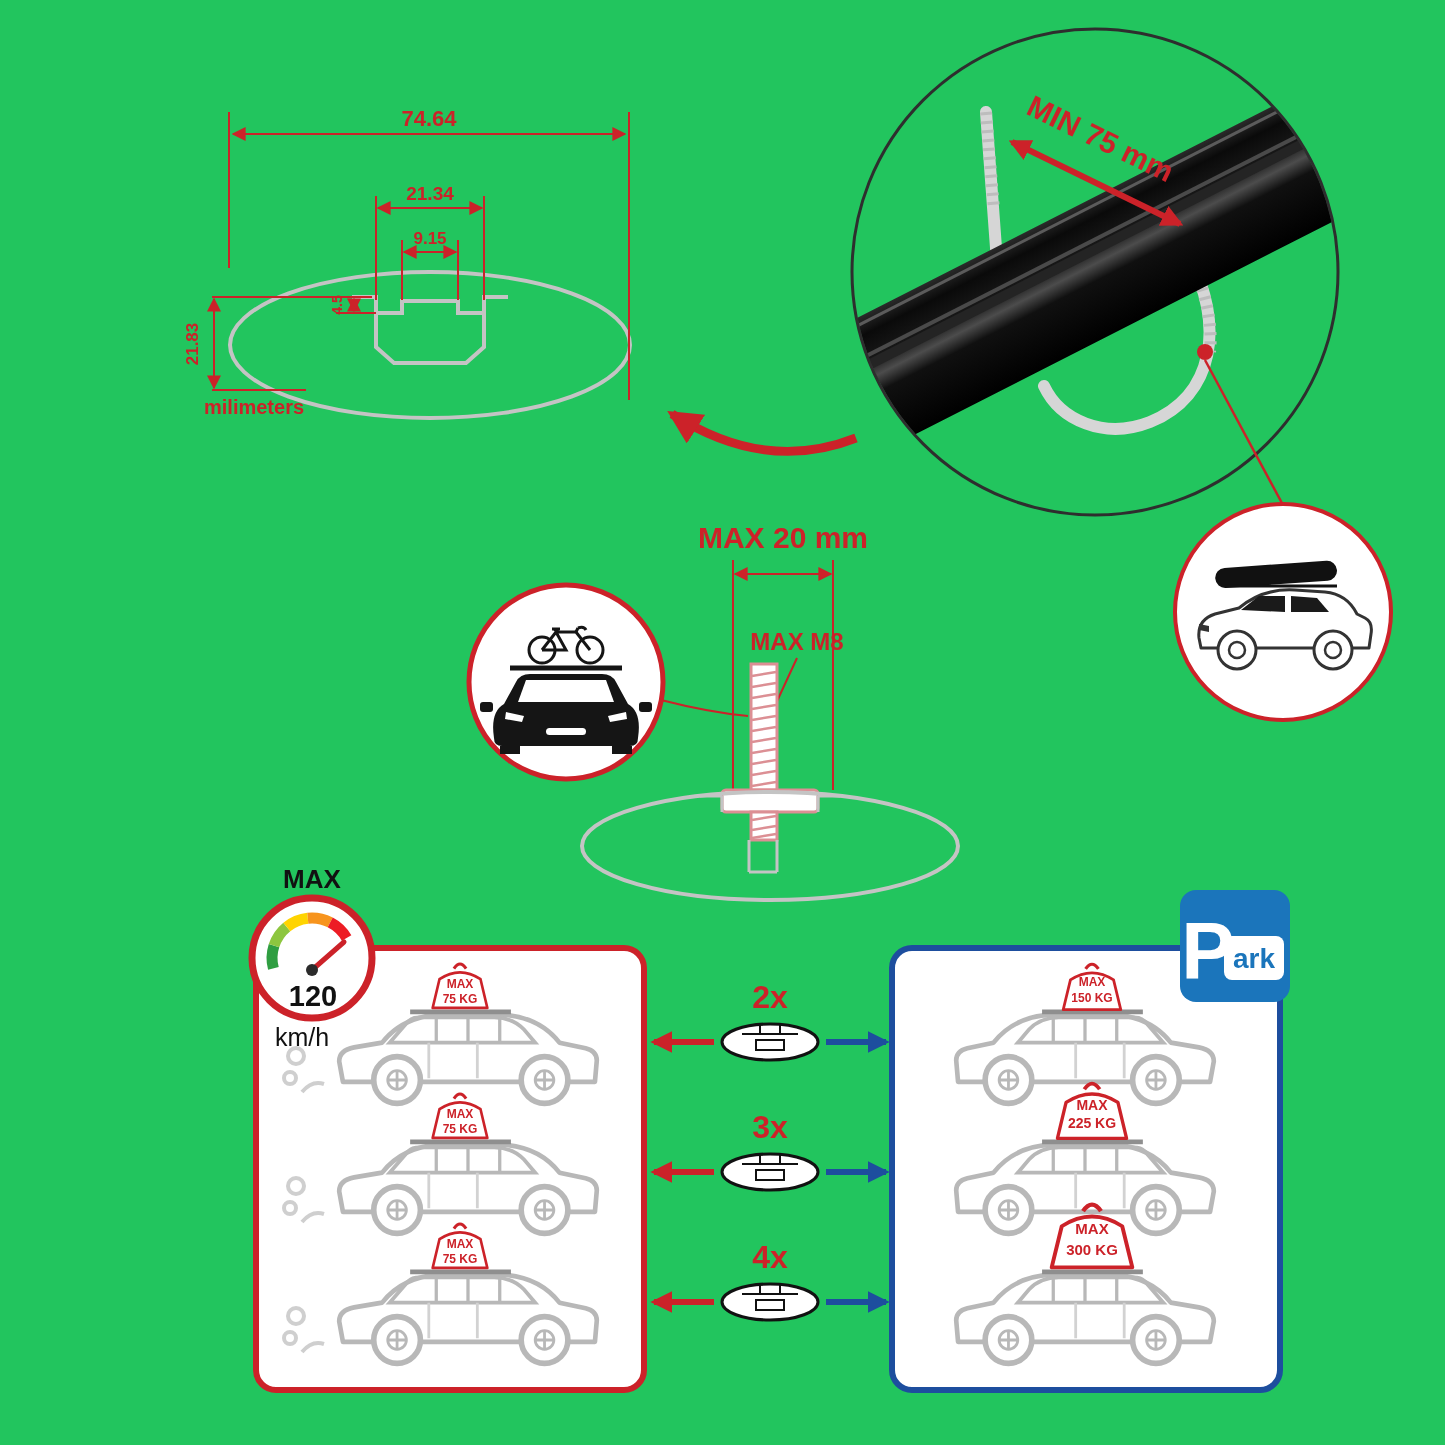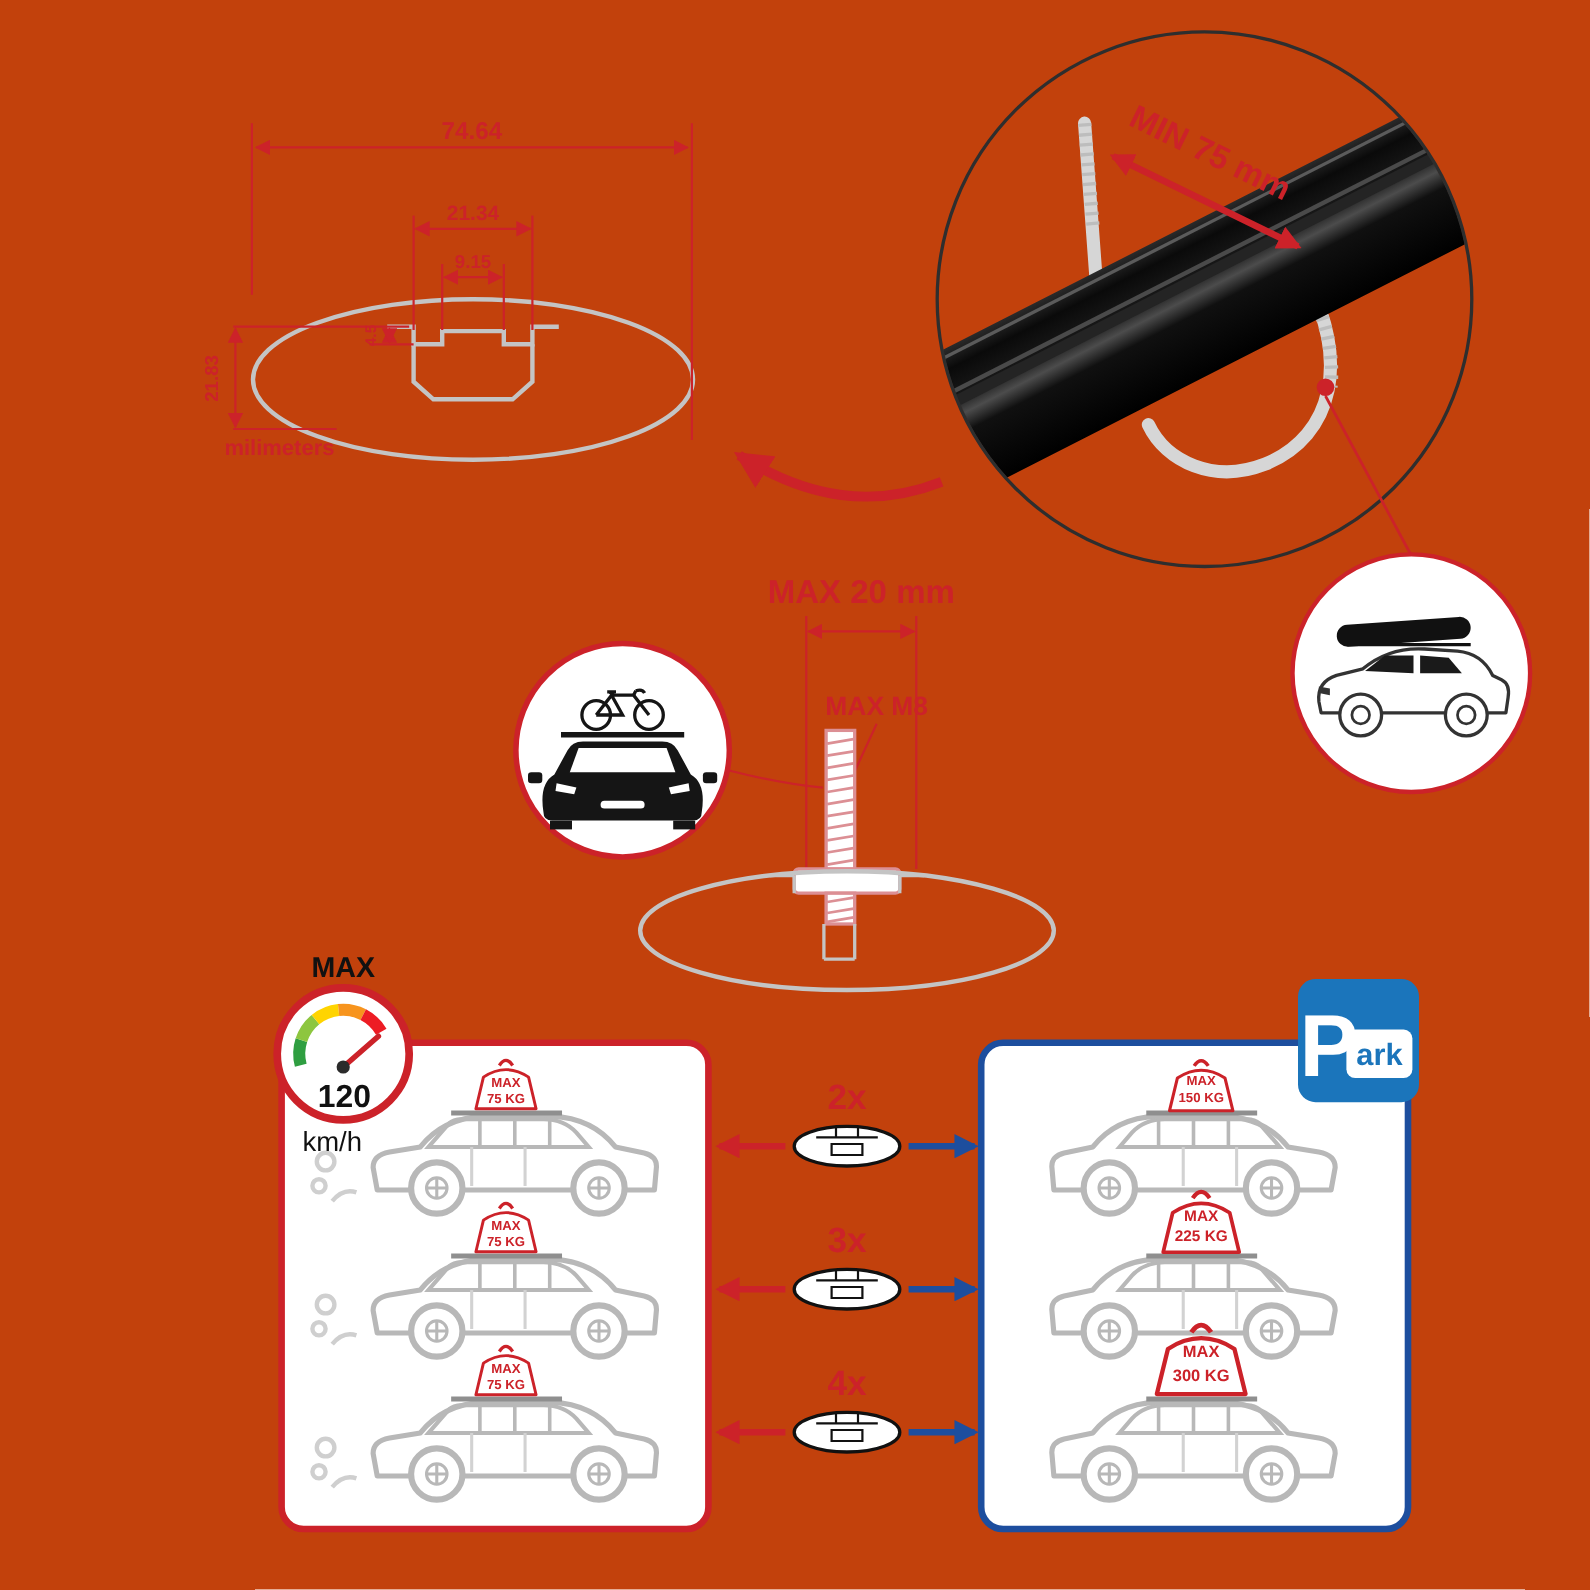--- a/index.html
+++ b/index.html
@@ -1,16 +1,16 @@
 <!DOCTYPE html>
 <html><head>
 <meta charset="utf-8">
 <style>
   html,body{margin:0;padding:0;background:#fff;}
-  #canvas{position:relative;width:1445px;height:1445px;background:#c2410c;overflow:hidden;
+  #canvas{position:relative;width:1445px;height:1445px;background:#22c55e;overflow:hidden;
           font-family:"Liberation Sans",sans-serif;}
   svg text{font-family:"Liberation Sans",sans-serif;}
   .dim{fill:#cc2229;font-weight:bold;}
   .lbl-red{fill:#cc2229;font-weight:bold;}
   .lbl-dark{fill:#111;font-weight:bold;}
   .badge-t{fill:#cc2229;font-weight:bold;}
 </style>
 </head>
 <body>
 

